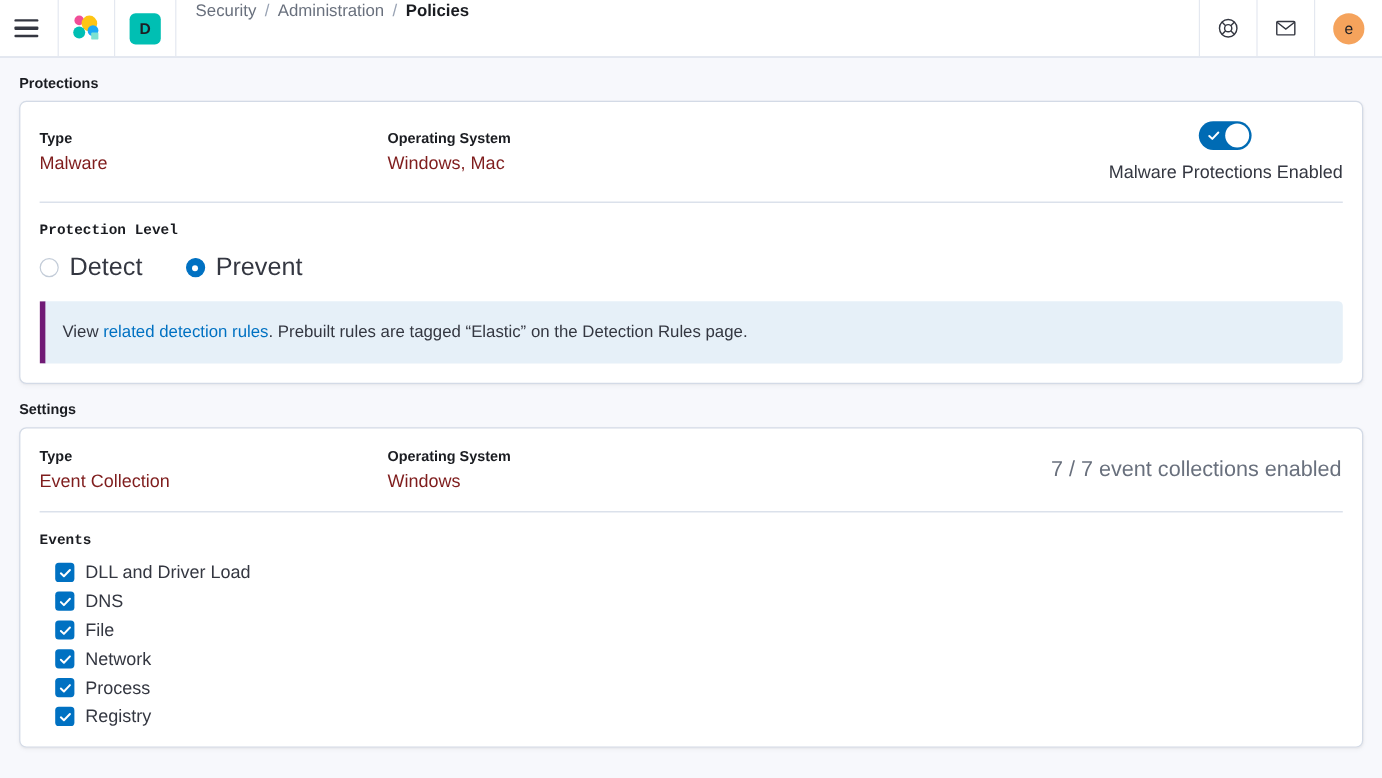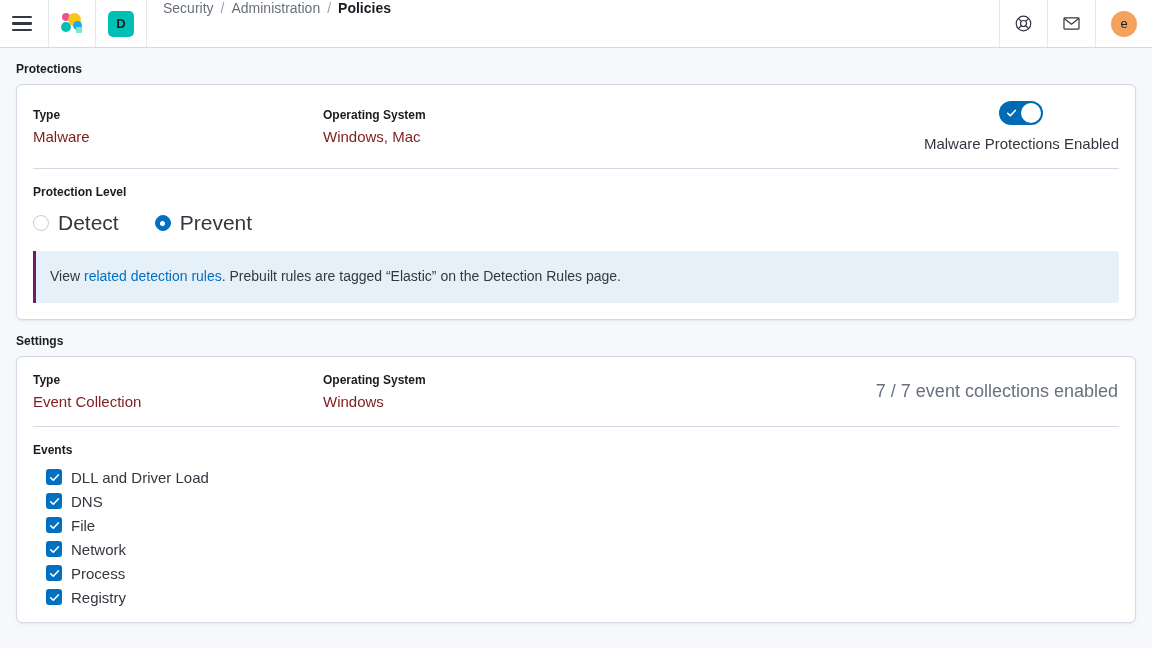--- a/index.html
+++ b/index.html
@@ -149,20 +149,21 @@
     background: #ffffff;
   }
   .switch-label { font-size: 15px; color: #343741; }
 
   .divider { height: 1px; background: #d3dae6; margin: 0 16px; }
 
   .subsection { padding: 16px; }
   .sub-title {
     font-size: 12px; font-weight: 700; color: #1a1c21;
     margin-bottom: 12px;
+    font-family: Liberation Mono, monospace;
   }
 
   .radio-group { display: flex; align-items: center; gap: 36px; }
   .radio-item { display: flex; align-items: center; gap: 9px; cursor: pointer; }
   .radio {
     width: 16px; height: 16px; border-radius: 50%;
     border: 1px solid #c3ccd8;
     background: #fff;
     display: flex; align-items: center; justify-content: center;
     flex: none;
@@ -175,21 +176,21 @@
     content: "";
     width: 5px; height: 5px;
     border-radius: 50%;
     background: #ffffff;
   }
   .radio-label { font-size: 21px; color: #343741; }
 
   .callout {
     margin: 0 16px 16px 16px;
     background: #e6f0f8;
-    border-left: 3px solid #701a75;
+    border-left: 5px solid #701a75;
     border-radius: 0 4px 4px 0;
     padding: 16px 14px;
     font-size: 14px;
     color: #343741;
     line-height: 1.4;
   }
   .callout a { color: #0071c2; text-decoration: none; cursor: pointer; }
 
   .status-right {
     margin-left: auto;

